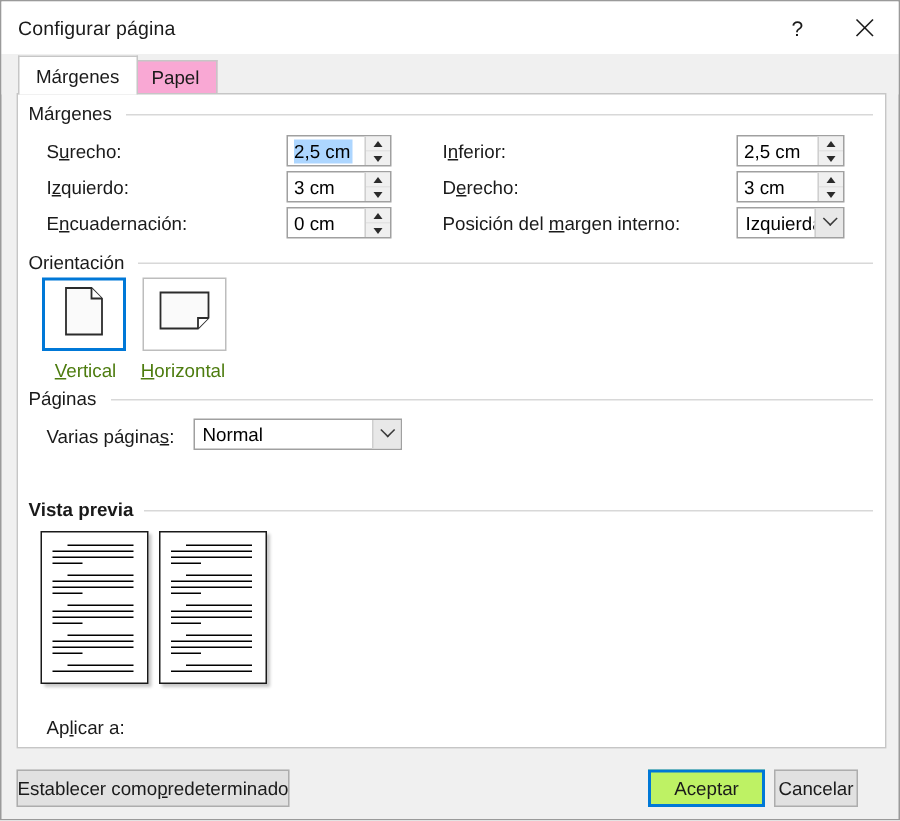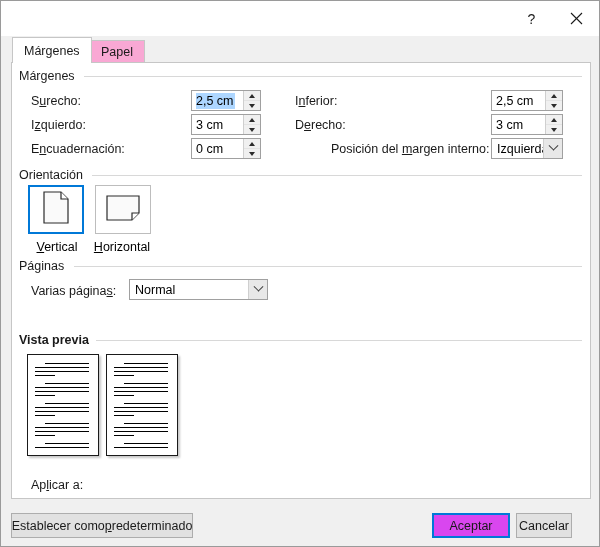--- a/index.html
+++ b/index.html
@@ -167,21 +167,21 @@
     border: 1px solid #bdbdbd;
     background: #ffffff;
     display: flex; align-items: center; justify-content: center;
     cursor: default;
   }
   .orient-box.sel {
     border: 2px solid #0078d7;
   }
   .orient-cap {
     position: absolute;
-    font-size: 12.5px; color: #000000;
+    font-size: 12.5px; color: #4d7c0f;
     text-align: center; width: 80px;
     white-space: nowrap;
   }
   .orient-cap u { text-decoration: underline; }
 
   
   .pv-page {
     position: absolute;
     background: #ffffff;
     border: 1px solid #1a1a1a;
@@ -199,30 +199,31 @@
     height: 25px;
     display: flex; align-items: center; justify-content: center;
     font-size: 12.5px; color: #1a1a1a;
     background: #e1e1e1;
     border: 1px solid #adadad;
     cursor: default;
     white-space: nowrap;
   }
   .btn u { text-decoration: underline; }
   .btn.default {
-    background: #d946ef;
+    background: #bef264;
     border: 2px solid #0078d7;
   }
 </style>
 </head>
 <body>
 
 <div class="dialog">
 
   <div class="titlebar">
+    <div class="title-text">Configurar página</div>
     <div class="title-btns">
       <div class="tbtn help">?</div>
       <div class="tbtn">
         <svg width="13" height="13" viewBox="0 0 13 13">
           <line x1="1" y1="1" x2="12" y2="12" stroke="#1a1a1a" stroke-width="1.1"></line>
           <line x1="12" y1="1" x2="1" y2="12" stroke="#1a1a1a" stroke-width="1.1"></line>
         </svg>
       </div>
     </div>
   </div>
@@ -319,21 +320,21 @@
       <div class="btns">
         <div class="ar">
             <i class="tri-up"></i>
           </div>
         <div class="ar">
             <i class="tri-dn"></i>
           </div>
       </div>
     </div>
 
-    <div class="fld-label" style="left:283px; top:79px;margin-left:36px;">
+    <div class="fld-label" style="left:283px; top:79px;">
       <span>Posición del </span><u>m</u><span>argen interno:</span>
     </div>
     <div class="combo" style="left:479px; top:75px; width:72px;">
       <div class="val">Izquierda</div>
       <div class="arrow">
           <i class="chev"></i>
         </div>
     </div>
 
     <div class="group-label" style="left:7px; top:105px;">Orientación</div>

